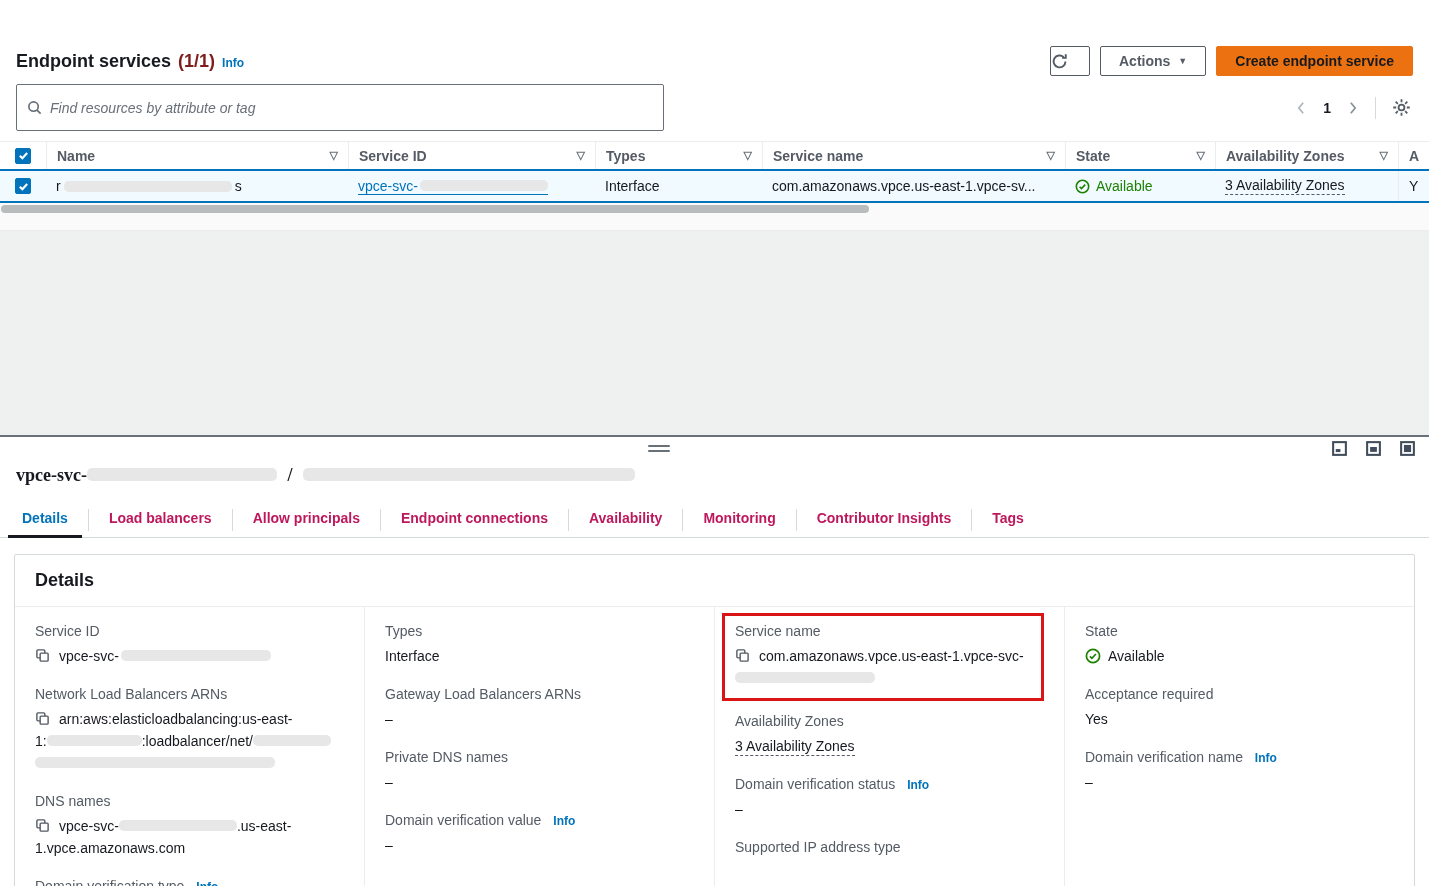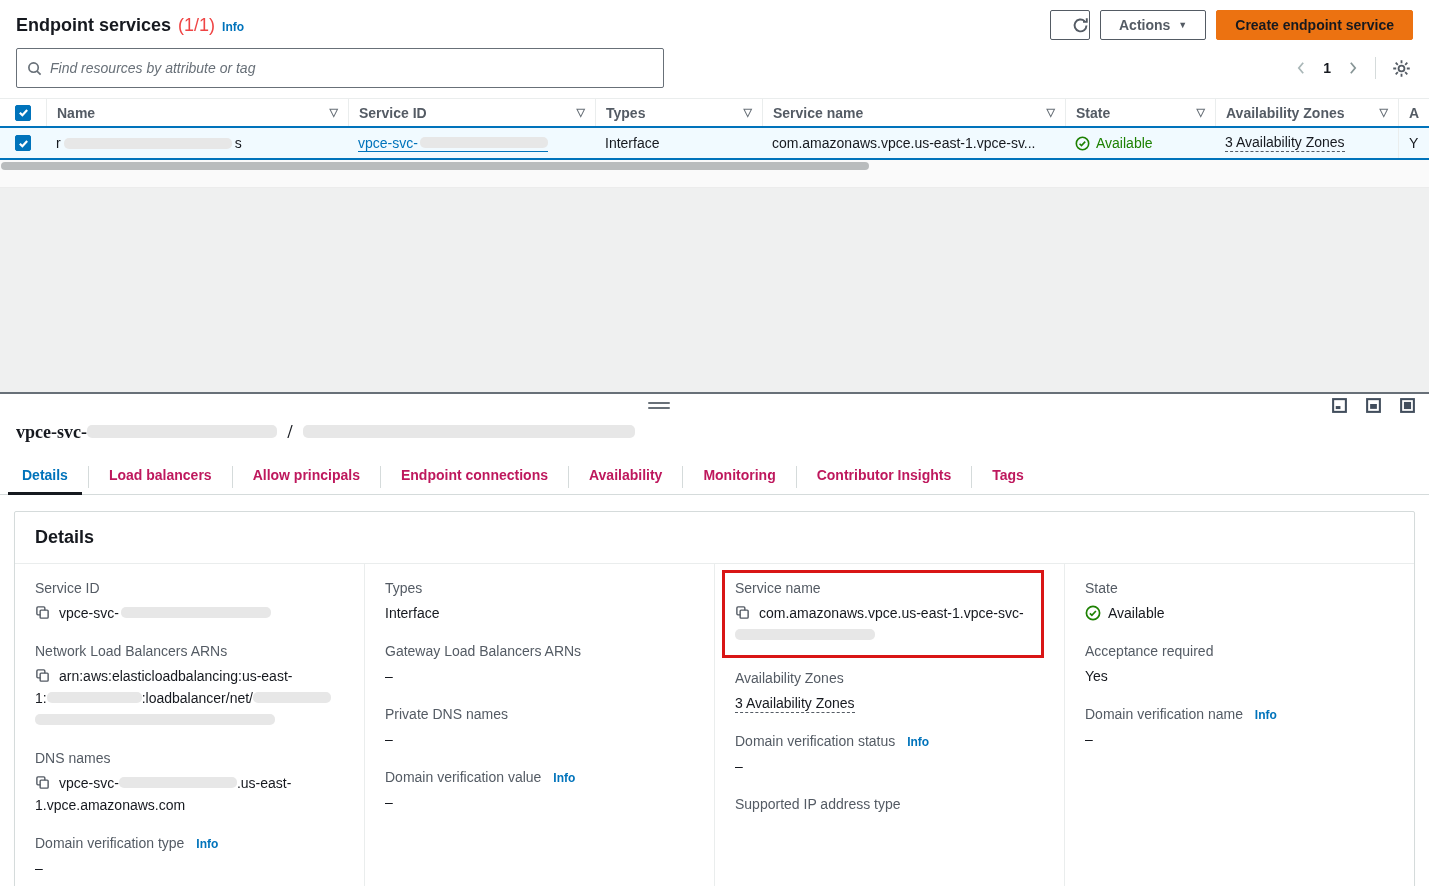--- a/index.html
+++ b/index.html
@@ -9,35 +9,35 @@
     font-size: 14px;
     color: #16191f;
     background: #ffffff;
     overflow: hidden;
   }
   .redact { display:inline-block; background:#e7e7e7; border-radius:5px; height:11px; vertical-align:baseline; }
   .redact.tall { height:13px; }
 
   
   .top-section { background:#fff; padding-top:8px; }
-  .header-row { display:flex; justify-content:space-between; align-items:center; padding:2px 16px 8px 16px; }
+  .header-row { display:flex; justify-content:space-between; align-items:center; padding:2px 16px 8px 16px;margin-top:36px; }
   .title-wrap { display:flex; align-items:baseline; gap:7px; }
   .page-title { font-size:18px; font-weight:bold; color:#16191f; }
-  .title-count { font-size:18px; font-weight:normal; color:#ef4444; }
+  .title-count { font-size:18px; font-weight:bold; color:#7f1d1d; }
   .info-link { color:#0073bb; font-size:12px; font-weight:bold; text-decoration:none; cursor:pointer; }
   .toolbar { display:flex; gap:10px; align-items:center; }
   .btn { height:30px; border:1px solid #545b64; border-radius:2px; background:#fff; color:#545b64;
          font-weight:bold; font-size:14px; font-family:inherit; display:inline-flex; align-items:center;
-         justify-content:flex-end; gap:8px; padding:0 18px; cursor:pointer; }
+         justify-content:space-between; gap:8px; padding:0 18px; cursor:pointer; }
   .btn-icon { width:40px; padding:0; }
   .btn-primary { background:#ec7211; border-color:#ec7211; color:#16191f; }
   .caret-down { font-size:9px; position:relative; top:0px; }
 
   .search-row { display:flex; justify-content:space-between; align-items:center; padding:0 16px 10px 16px; }
-  .search-box { display:flex; align-items:center; gap:8px; width:648px; height:40px;
+  .search-box { display:flex; align-items:center; gap:8px; width:648px; height:47px;
                 border:1px solid #687078; border-radius:2px; padding:0 10px; background:#fff; }
   .search-box input { border:none; outline:none; flex:1; font-size:14px; font-family:inherit; color:#16191f; background:transparent; }
   .search-box input::placeholder { color:#687078; font-style:italic; }
   .right-controls { display:flex; align-items:center; gap:14px; }
   .page-num { font-weight:bold; color:#16191f; }
   .pg-btn { background:none; border:none; cursor:pointer; display:flex; align-items:center; padding:2px; }
   .ctrl-divider { width:1px; height:22px; background:#d5dbdb; }
   .gear-btn { background:none; border:none; cursor:pointer; display:flex; padding:2px; }
 
   

